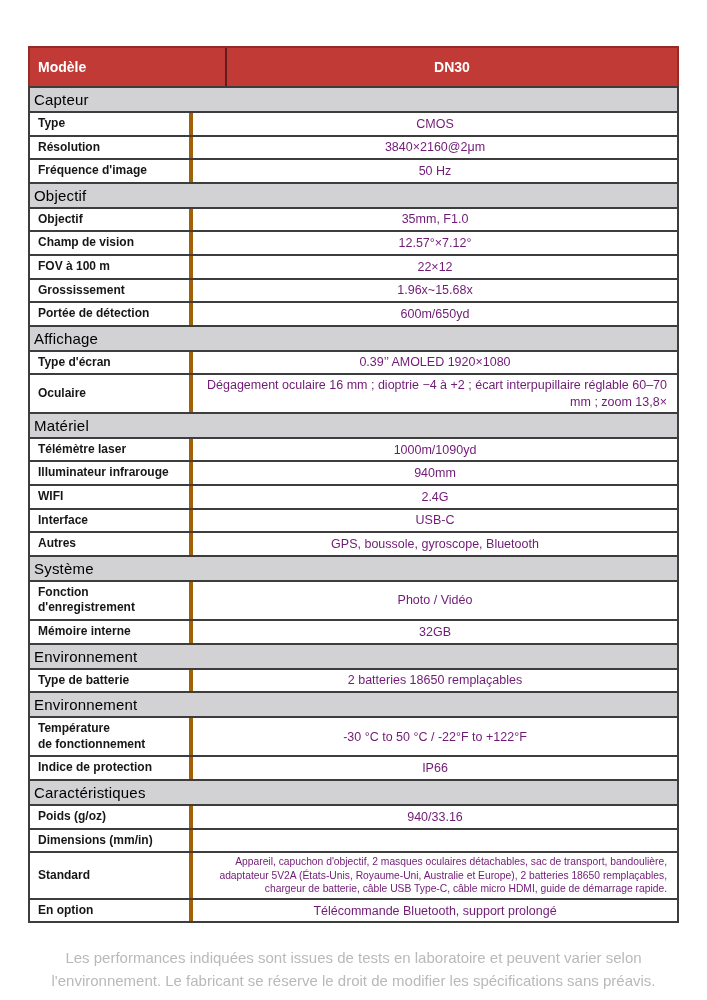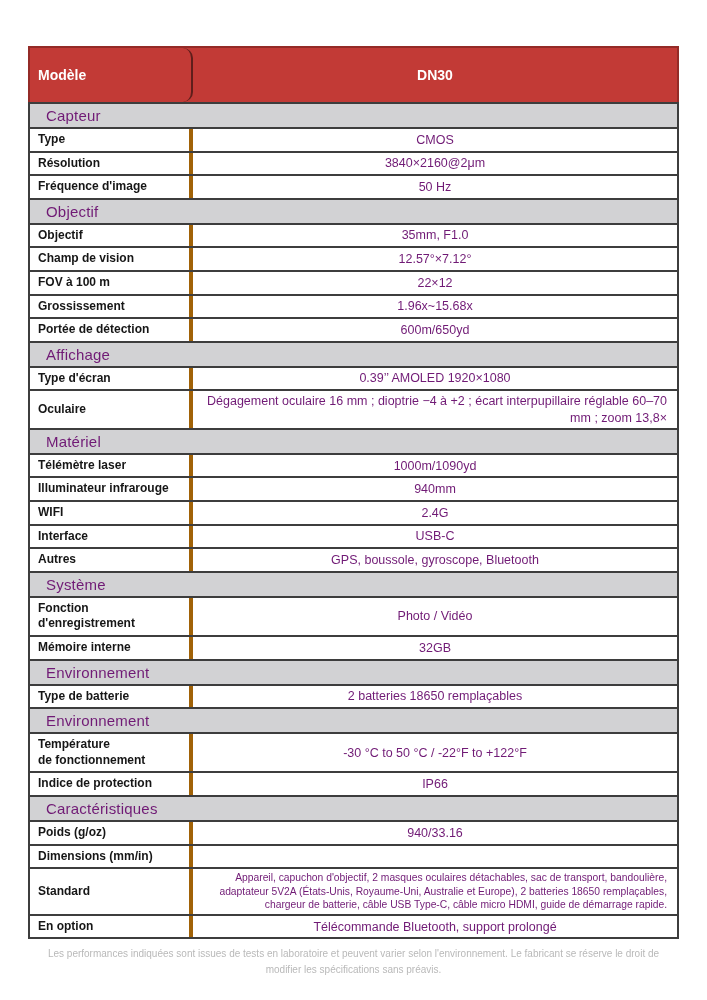--- a/index.html
+++ b/index.html
@@ -14,35 +14,35 @@
   .spec-table { position: absolute; left: 28px; top: 46px; width: 651px; }
 
   
   .model-row {
     display: flex; align-items: stretch;
     background: #c23a36;
     border: 2px solid #942b27; border-bottom: none;
     min-height: 31px;
   }
   .model-cell { display: flex; align-items: center; color: #ffffff; font-weight: bold; font-size: 14px; }
-  .model-label { width: 163px; padding: 5px 8px; border-right: 2px solid #5f1e1b; border-radius: 10px; }
-  .model-value { flex: 1; justify-content: center; text-align: center; padding: 19px 8px; }
+  .model-label { width: 197px; padding: 5px 8px; border-right: 2px solid #5f1e1b; }
+  .model-value { flex: 1; justify-content: center; text-align: center; padding: 11px 8px; }
 
   
   .table-body { border: 2px solid #3d3d3d; background: #ffffff; }
   .table-body > div { border-top: 2px solid #3d3d3d; }
   .table-body > div:first-child { border-top: none; }
 
   .section-row {
     background: #d2d2d4;
     min-height: 23px;
     display: flex; align-items: center;
-    padding: 3px 16px;
+    padding: 3px 4px;
     font-size: 15px; letter-spacing: 0.2px;
-    color: #701a75;
+    color: #000000;
   }
 
   .spec-row { display: flex; align-items: stretch; min-height: 21px; background: #ffffff; }
   .cell-label {
     width: 163px; flex: 0 0 163px;
     padding: 3px 8px;
     font-weight: bold; font-size: 12px; line-height: 1.3;
     display: flex; align-items: center;
     white-space: pre-line;
     border-right: 4px solid #a16207;
@@ -55,21 +55,21 @@
     text-align: right;
     font-size: 12.5px; line-height: 1.3;
     color: #701a75;
   }
   .cell-value.small { font-size: 10.3px; line-height: 1.32; }
 
   .footer-note {
     position: absolute; top: 946px; left: 50%; transform: translateX(-50%);
     width: 644px;
     text-align: center;
-    font-size: 10px; line-height: 1.55;
+    font-size: 15px; line-height: 1.55;
     color: #b9b9b9;
   }
 </style>
 </head>
 <body>
 
 <div class="page">
 
   <div class="spec-table">
 

